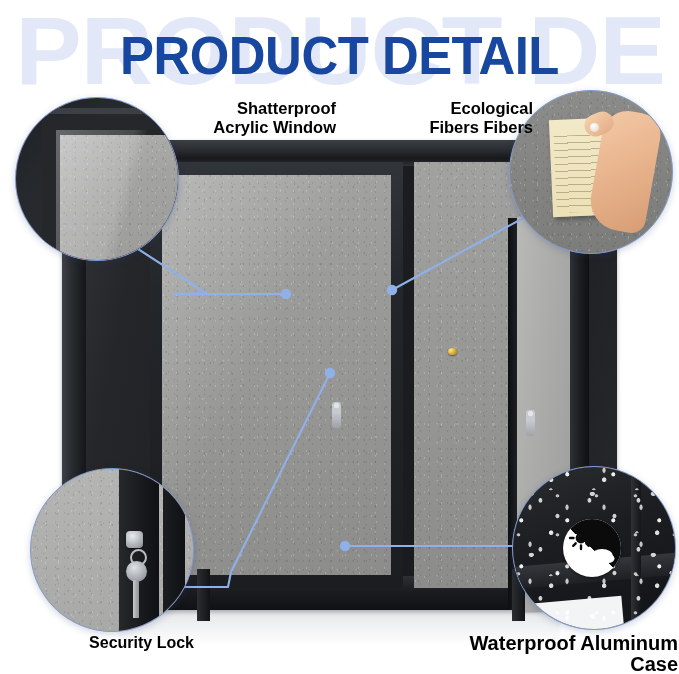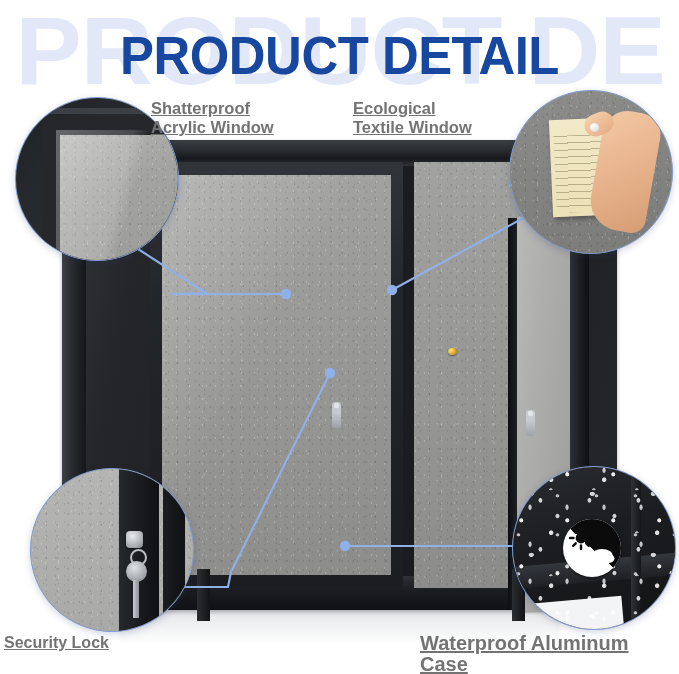--- a/index.html
+++ b/index.html
@@ -421,27 +421,26 @@
   }
   .c4 .badge-dark-half {
     position: absolute;
     inset: 0;
     background: linear-gradient(42deg, transparent 0 49.6%, #0b0b0b 49.6% 100%);
   }
 
   
   .label {
     position: absolute;
-    color: #737373;
+    color: #000000;
     font-family: "Liberation Sans", sans-serif;
     font-weight: bold;
-    text-align: left;
+    text-align: right;
     line-height: 1.16;
     white-space: pre-line;
-    text-decoration: underline;
   }
   .label-tl { left: 151px; top: 99px;  width: 185px; font-size: 16.5px; }
   .label-tr { left: 353px; top: 99px;  width: 180px; font-size: 16.5px; }
   .label-bl { left: 4px;  top: 634px; width: 190px; font-size: 16px; }
   .label-br { left: 420px; top: 633px; width: 258px; font-size: 20px; line-height: 1.06; }
 </style>
 </head>
 <body>
 
 <div id="stage">
@@ -574,18 +573,18 @@
             <circle cx="42" cy="51.5" r="1.3"></circle>
           </g>
         </svg>
       </div>
     </div>
   </div>
 
   <div class="label label-tl">Shatterproof
 Acrylic Window</div>
   <div class="label label-tr">Ecological
-Textile Window</div>
+Fibers Fibers</div>
   <div class="label label-bl">Security Lock</div>
   <div class="label label-br">Waterproof Aluminum Case
 Construction</div>
 
 </div>
 
 </body></html>

